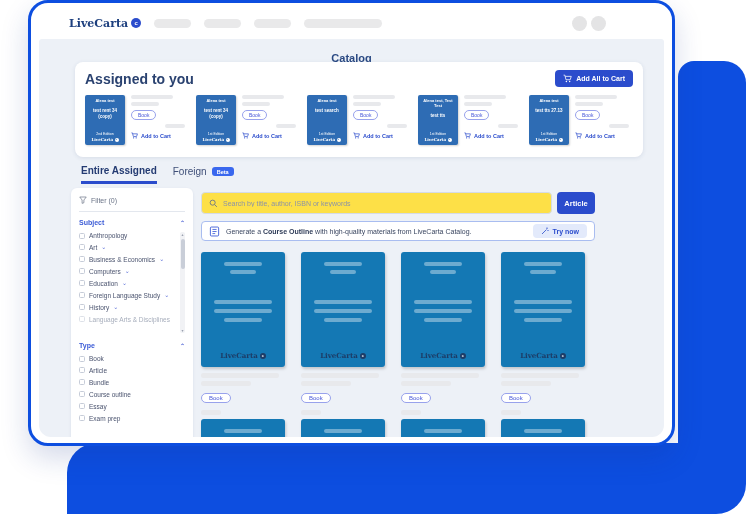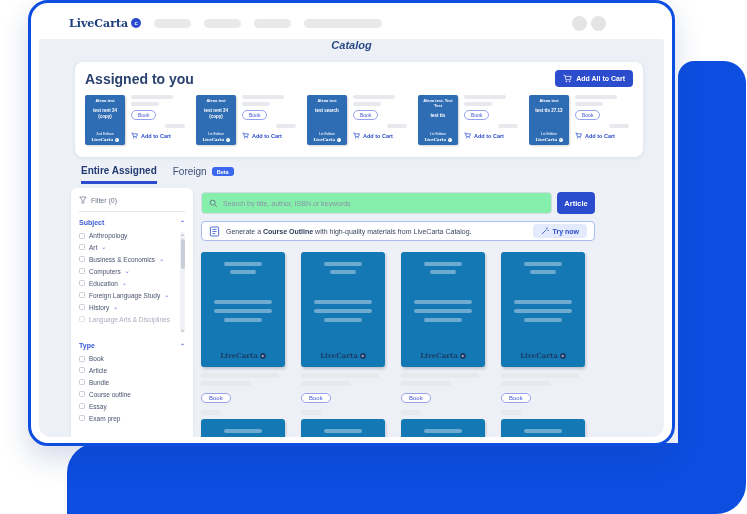--- a/index.html
+++ b/index.html
@@ -26,21 +26,21 @@
                font-family:"Liberation Sans", sans-serif; }
   .pill { height:9px; border-radius:5px; background:#e9e9ea; margin-left:13px; }
   .pill.p1,.pill.p2,.pill.p3 { width:37px; }
   .pill.p4 { width:78px; }
   .hdr-spacer { flex:1; }
   .avatars { display:flex; gap:4px; margin-right:58px; }
   .avatar { width:15px; height:15px; border-radius:50%; background:#e4e4e5; }
 
   .content { position:relative; height:398px; background:#edf1f7;
              border-radius:3px 3px 12px 12px; overflow:hidden; }
-  .page-title { text-align:center; padding-top:0; font-size:11px; font-weight:bold; color:#2a4983;font-style:italic; }
+  .page-title { text-align:center; padding-top:13px; font-size:11px; font-weight:bold; color:#2a4983; }
 
   
   .assigned { position:absolute; left:36px; top:23px; width:568px; height:95px; background:#fff;
               border-radius:8px; box-shadow:0 1px 4px rgba(50,70,120,.12); padding:8px 10px; }
   .assigned-head { display:flex; align-items:center; justify-content:space-between; }
   .assigned-title { font-size:14px; font-weight:bold; color:#2a4270; }
   .btn-primary { display:flex; align-items:center; gap:4px; background:#2b4ccc; color:#fff;
                  font-size:7px; font-weight:bold; padding:4px 8px; border-radius:4px; border:none; cursor:pointer; }
   .mini-row { margin-top:8px; display:flex; gap:7px; }
   .mini-card { width:104px; display:flex; gap:6px; }
@@ -95,21 +95,21 @@
                border-radius:2px; font-size:4px; color:#9aa1af; text-align:center; }
   .scroll-thumb { position:absolute; left:0.5px; top:7px; width:4px; height:30px;
                   background:#c9ced8; border-radius:2px; }
   .sb-arrow-up { position:absolute; top:0; left:0; right:0; }
   .sb-arrow-down { position:absolute; bottom:0; left:0; right:0; }
   .type-head { margin-top:9px; }
 
   
   .main { position:absolute; left:162px; top:153px; width:394px; }
   .search-row { display:flex; gap:5px; }
-  .search-box { flex:1; height:22px; background:#86efac; border:1px solid #d5dbe6; border-radius:4px;
+  .search-box { flex:1; height:22px; background:#fde047; border:1px solid #d5dbe6; border-radius:4px;
                 display:flex; align-items:center; padding:0 7px; gap:5px; }
   .search-box input { border:none; outline:none; flex:1; font-size:7px; color:#3a4660;
                       font-family:"Liberation Sans", sans-serif; background:transparent; }
   .search-box input::placeholder { color:#8b93a7; }
   .search-btn { width:38px; height:22px; background:#2b4ccc; color:#fff; font-size:7.5px;
                 font-weight:bold; border:none; border-radius:4px; cursor:pointer;
                 font-family:"Liberation Sans", sans-serif; }
   .banner { margin-top:7px; height:20px; border:1px solid #a9bdf0; background:#fff; border-radius:4px;
             display:flex; align-items:center; padding:0 7px; gap:6px; }
   .banner-text { font-size:7px; color:#3a4660; }

